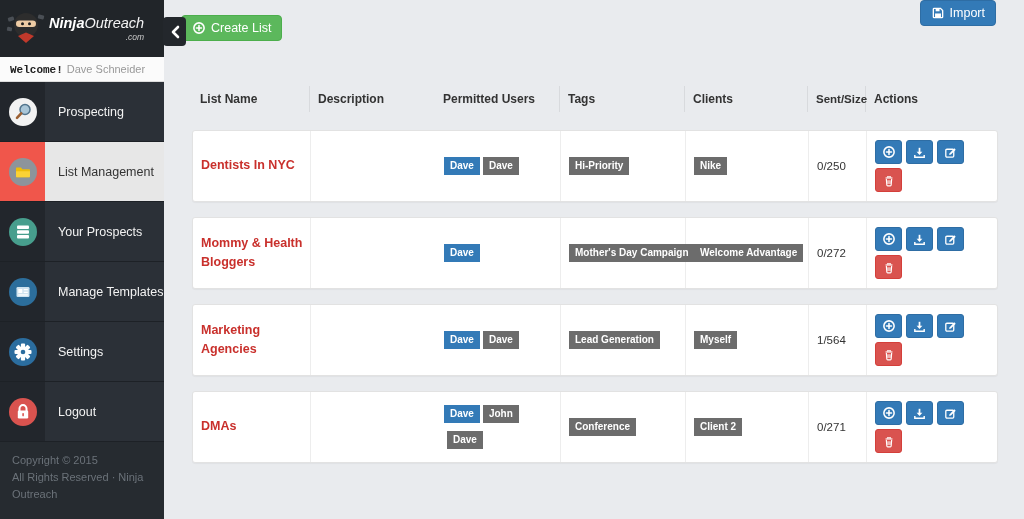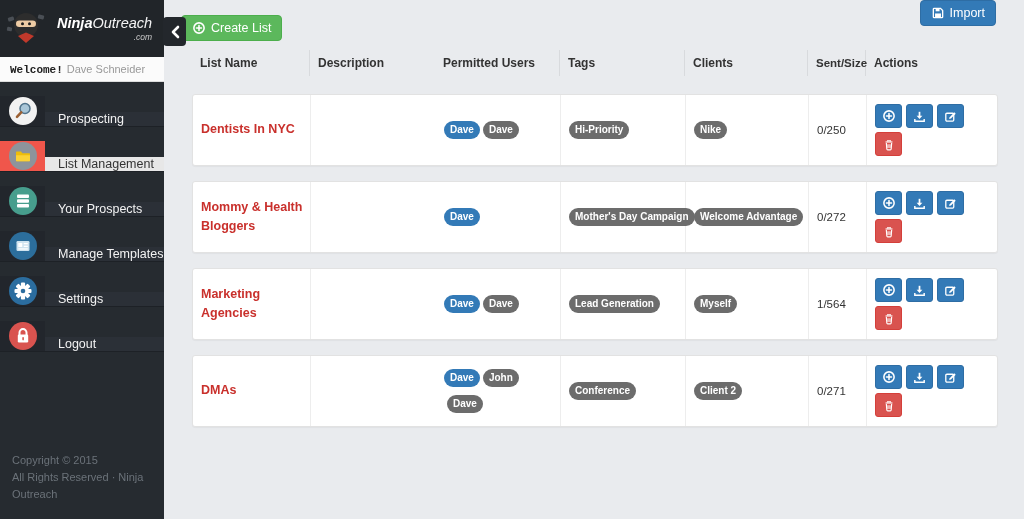--- a/index.html
+++ b/index.html
@@ -2,57 +2,57 @@
 <html><head>
 <meta charset="utf-8">
 <style>
   * { box-sizing: border-box; margin: 0; padding: 0; }
   html, body { width: 1024px; height: 519px; overflow: hidden; }
   body { font-family: "Liberation Sans", sans-serif; background: #e9ebee; }
   .app { position: relative; width: 1024px; height: 519px; overflow: hidden; background: #e9ebee; }
 
   
   .sidebar { position: absolute; left: 0; top: 0; width: 164px; height: 519px; background: #262b30; z-index: 2; }
-  .logo { height: 57px; background: #212529; display: flex; align-items: center; padding-left: 6px; gap: 11px; cursor: pointer; }
+  .logo { height: 57px; background: #212529; display: flex; align-items: center; padding-left: 6px; gap: 3px; cursor: pointer; }
   .brand-text { color: #fff; font-style: italic; font-size: 14.5px; line-height: 1; }
   .brand-bold { font-weight: bold; }
   .brand-light { font-weight: normal; opacity: .95; }
   .brand-tld { display: block; text-align: right; font-size: 8.5px; color: #c9c9c9; margin-top: 2px; font-style: italic; }
   .welcome { height: 25px; background: #fbfbfb; border-bottom: 1px solid #ddd; font-size: 11px; line-height: 25px; padding-left: 10px; color: #999; white-space: nowrap; }
   .welcome b { color: #222; margin-right: 4px; font-family: Liberation Mono, monospace; }
-  .item { display: flex; height: 45px; cursor: pointer; border-bottom: 1px solid #1d2126; align-items: flex-end; }
+  .item { display: flex; height: 60px; cursor: pointer; border-bottom: 1px solid #1d2126; }
   .icol { width: 45px; background: #22262c; display: flex; align-items: center; justify-content: center; flex: none; }
   .ilabel { flex: 1; background: #2b3037; color: #f2f2f2; font-size: 12.5px; display: flex; align-items: center; padding-left: 13px; }
   .item.active .icol { background: #f0564b; }
   .item.active .ilabel { background: #e7e7e7; color: #333; }
   .copyright { position: absolute; bottom: 16px; left: 12px; color: #6b7279; font-size: 11px; line-height: 1.55; }
 
   
   .main { position: absolute; left: 164px; top: 0; right: 0; bottom: 0; }
   .collapse { position: absolute; left: -1px; top: 17px; width: 23px; height: 29px; background: #23272c; border: none; border-radius: 4px; display: flex; align-items: center; justify-content: center; cursor: pointer; z-index: 5; }
   .btn { display: inline-flex; align-items: center; gap: 5px; border-radius: 4px; font-size: 12.5px; color: #fff; padding: 5px 10px; border: 1px solid transparent; cursor: pointer; font-family: inherit; }
   .btn-green { background: #5cb85c; border-color: #4cae4c; }
   .btn-blue  { background: #337ab7; border-color: #2e6da4; }
   .btn-create { position: absolute; left: 17px; top: 15px; }
   .btn-import { position: absolute; right: 28px; top: 0; }
   .bicn { display: inline-flex; }
 
   
   .table { position: absolute; left: 28px; top: 50px; width: 806px; }
-  .thead { display: flex; margin-bottom: 18px; }
+  .thead { display: flex; margin-bottom: 18px; margin-top: 36px; }
   .hcell { font-size: 12px; font-weight: bold; color: #333; line-height: 26px; padding-left: 8px; white-space: nowrap; }
   .c0 { width: 118px; } .c1 { width: 125px; } .c2 { width: 125px; }
   .c3 { width: 125px; } .c4 { width: 123px; } .c5 { width: 58px; } .c6 { flex: 1; }
   .thead .c0, .thead .c2, .thead .c3, .thead .c4, .thead .c5 { border-right: 1px solid #d8dadd; }
   .trow  .c0, .trow  .c2, .trow  .c3, .trow  .c4, .trow  .c5 { border-right: 1px solid #ededed; }
   .trow { display: flex; background: #fff; border: 1px solid #e2e2e2; border-radius: 3px; margin-bottom: 15px; box-shadow: 0 1px 1px rgba(0,0,0,.04); min-height: 40px; }
   .cell { padding: 9px 8px; display: flex; align-items: center; flex-wrap: wrap; }
   .cell.c0 { padding-right: 4px; }
   .lname { color: #c9302c; font-weight: bold; font-size: 12.5px; line-height: 1.55; cursor: pointer; }
-  .badge { font-size: 10px; font-weight: bold; color: #fff; padding: 3px 6px; border-radius: 9px; white-space: nowrap; line-height: 1.25; }
+  .badge { font-size: 10px; font-weight: bold; color: #fff; padding: 3px 6px; border-radius: 0; white-space: nowrap; line-height: 1.25; }
   .badge + .badge { margin-left: 3px; }
   .badge.blue { background: #337ab7; }
   .badge.gray { background: #6c6c6c; }
   .c5 { font-size: 11.5px; color: #333; }
   .act { gap: 4px; }
   .abtn { width: 27px; height: 24px; border-radius: 3px; display: inline-flex; align-items: center; justify-content: center; border: 1px solid; padding: 0; cursor: pointer; }
   .abtn.blue { background: #337ab7; border-color: #2e6da4; }
   .abtn.red  { background: #d9534f; border-color: #d43f3a; }
   .aicn { display: inline-flex; }
   svg { display: block; }

